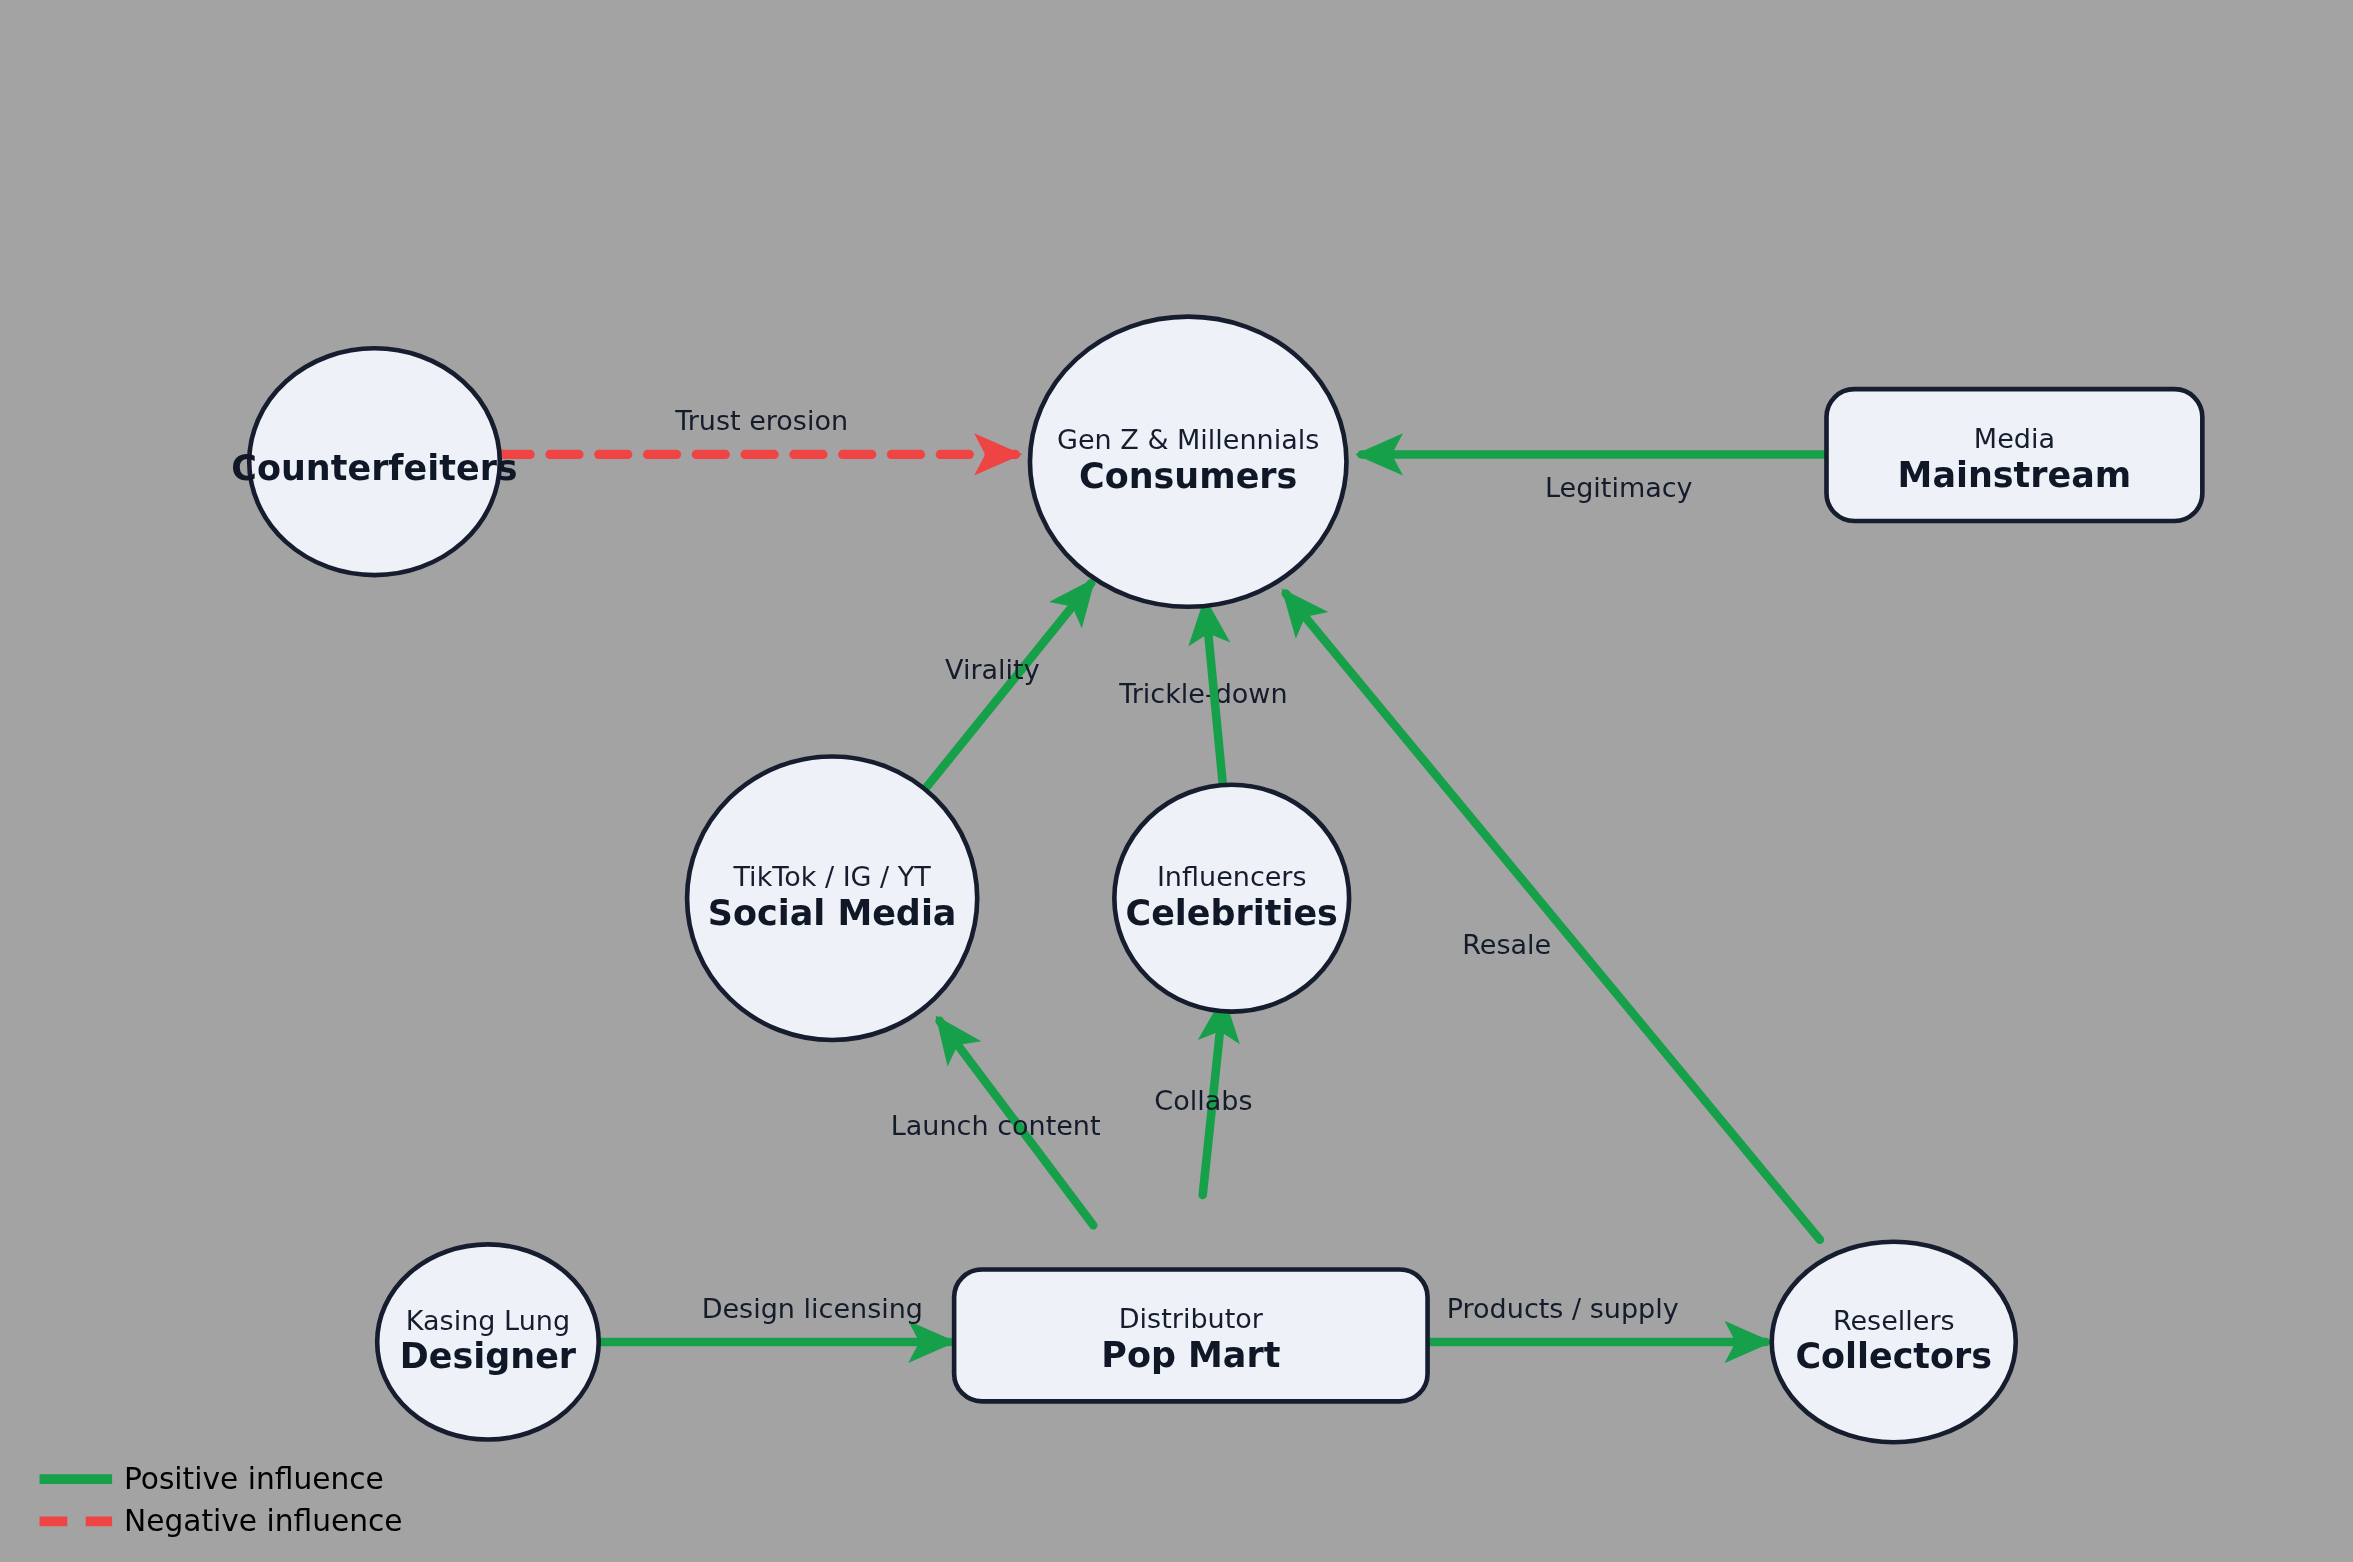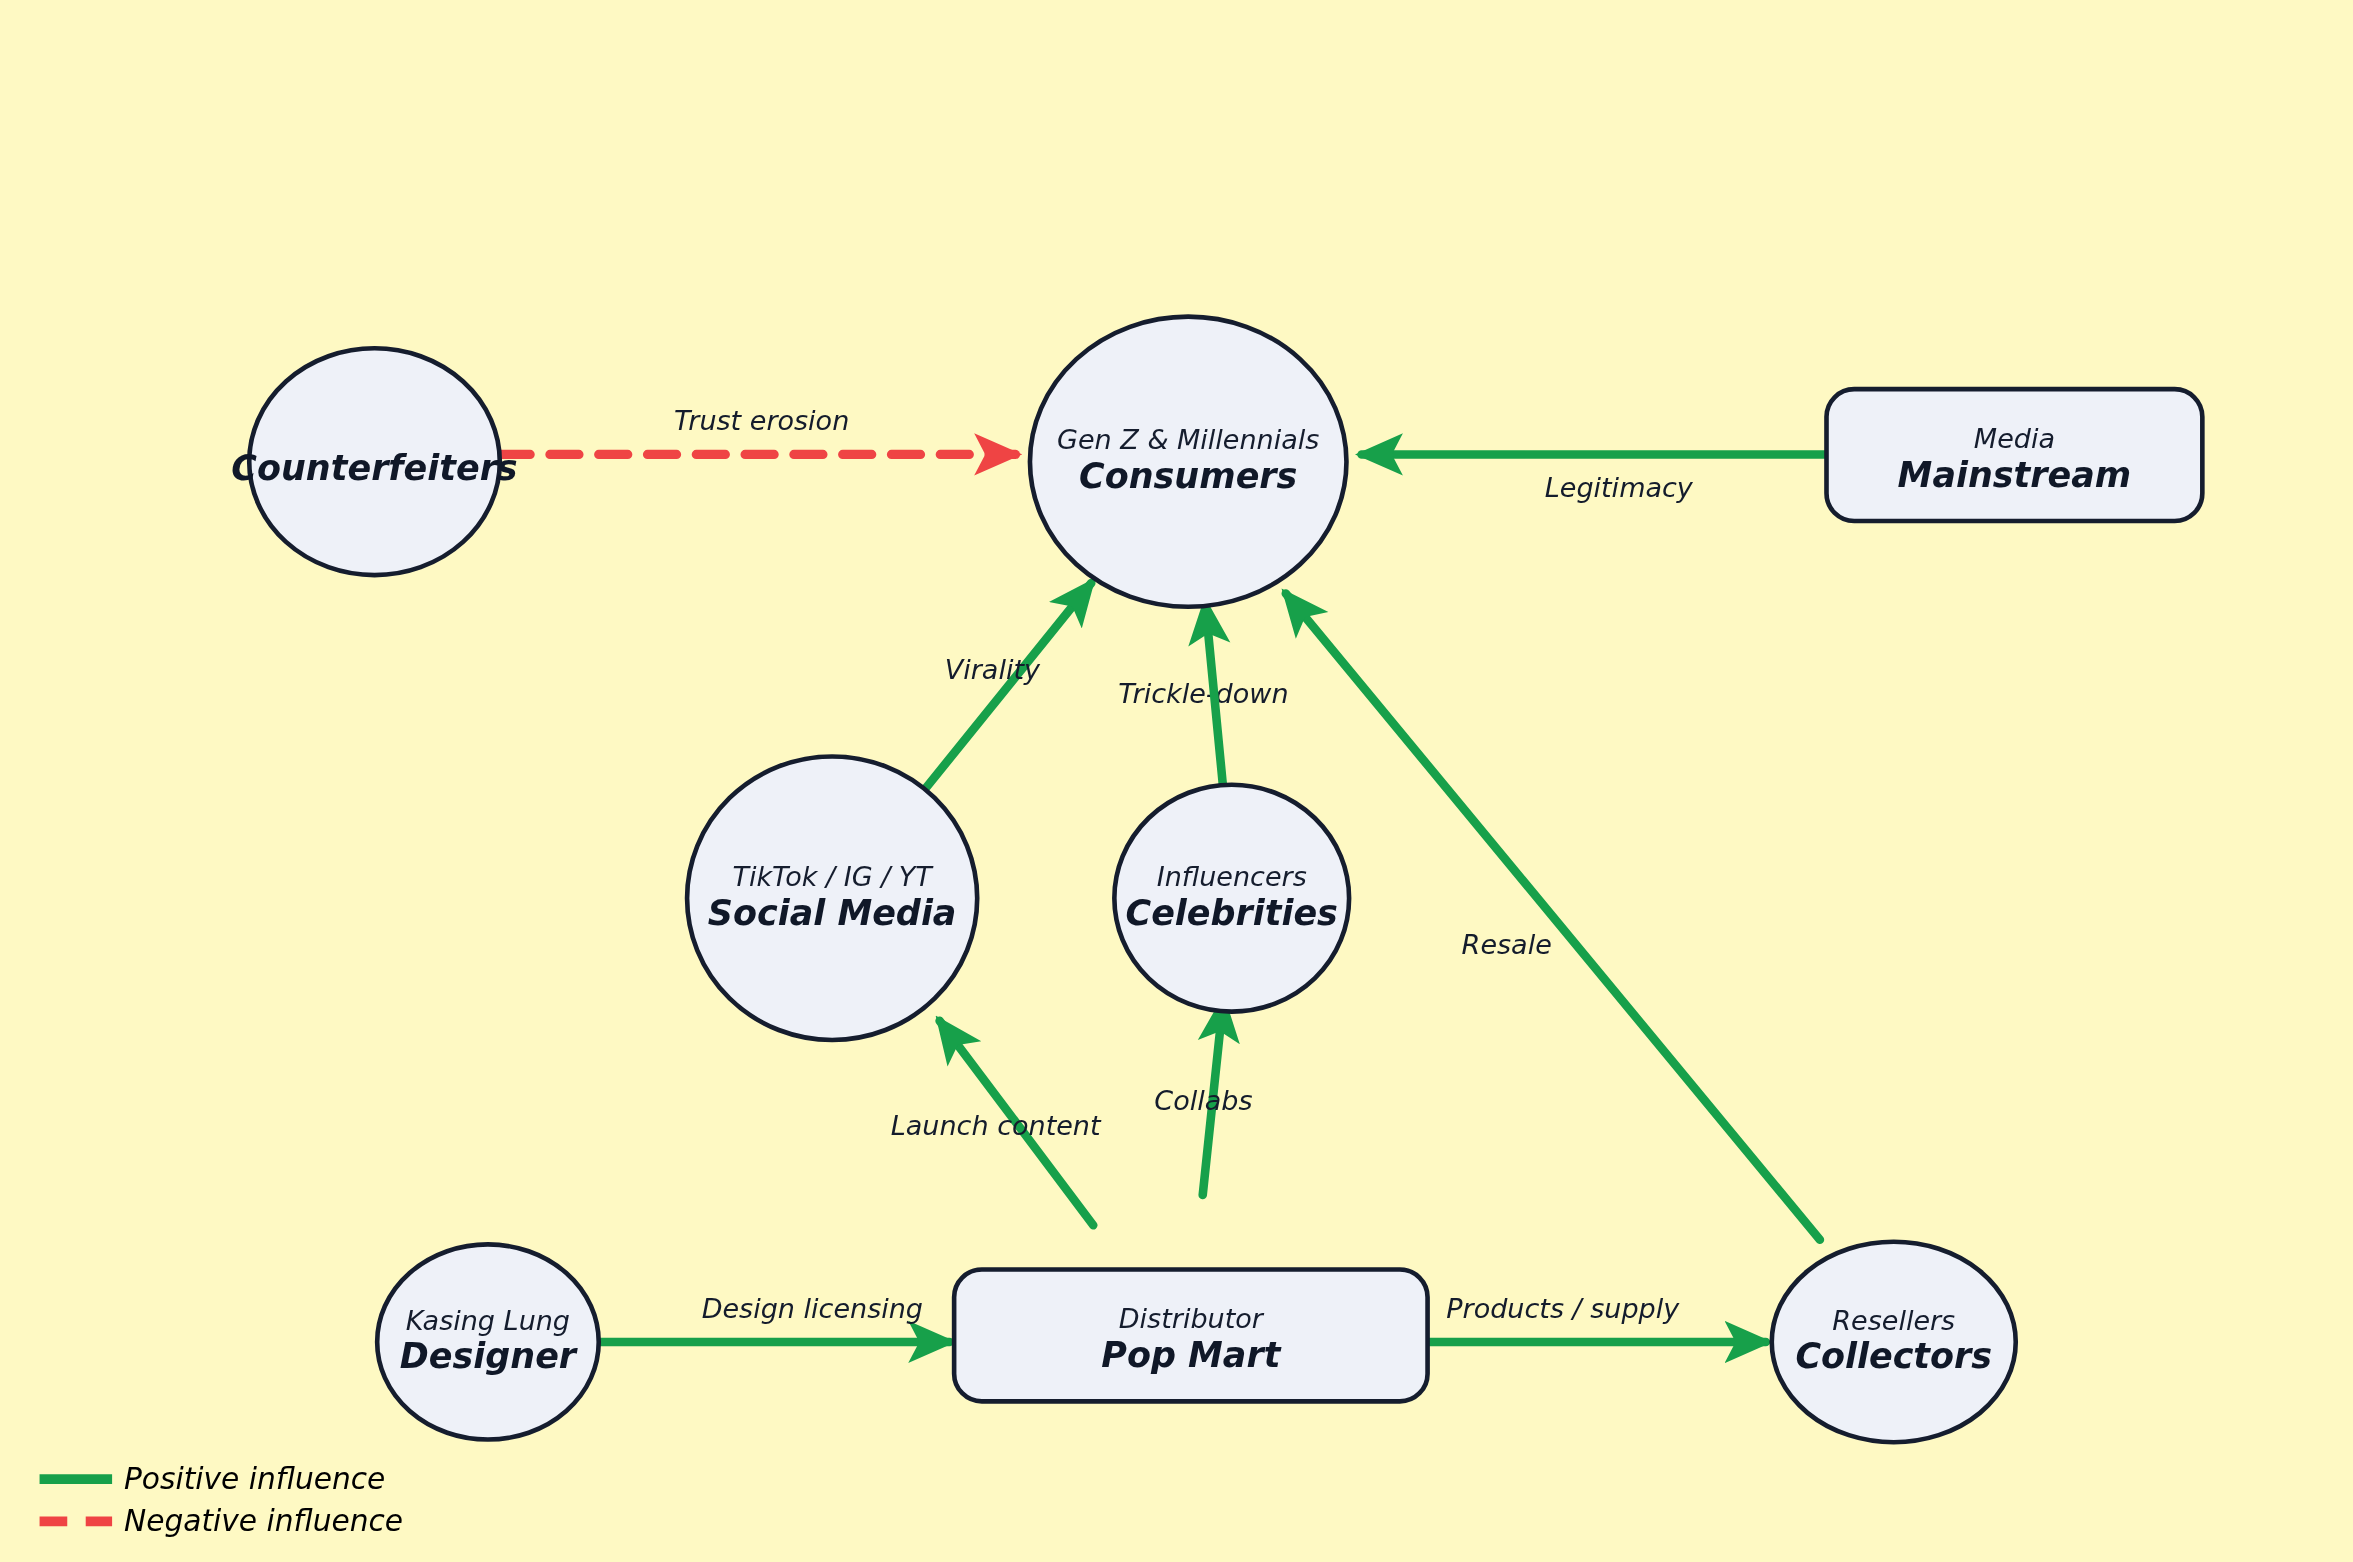--- a/index.html
+++ b/index.html
@@ -10,22 +10,21 @@
   body {
     width: 2354px;
     height: 1563px;
     font-family: "DejaVu Sans", sans-serif;
     overflow: hidden;
   }
   #diagram-root {
     position: relative;
     width: 2354px;
     height: 1563px;
-    background: #fef9c3;
-    font-style: italic;
+    background: #a3a3a3;
   }
   svg#diagram-svg {
     display: block;
     width: 2354px;
     height: 1563px;
   }
   .node-shape {
     fill: #eef1f8;
     stroke: #151d2e;
     stroke-width: 7;

